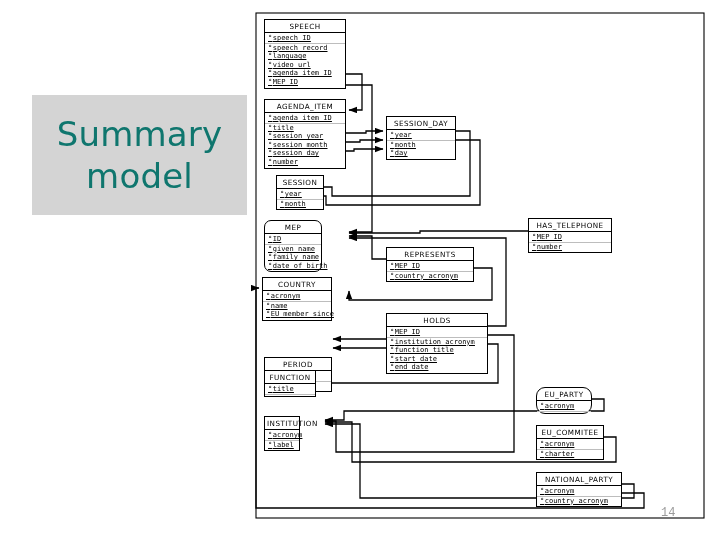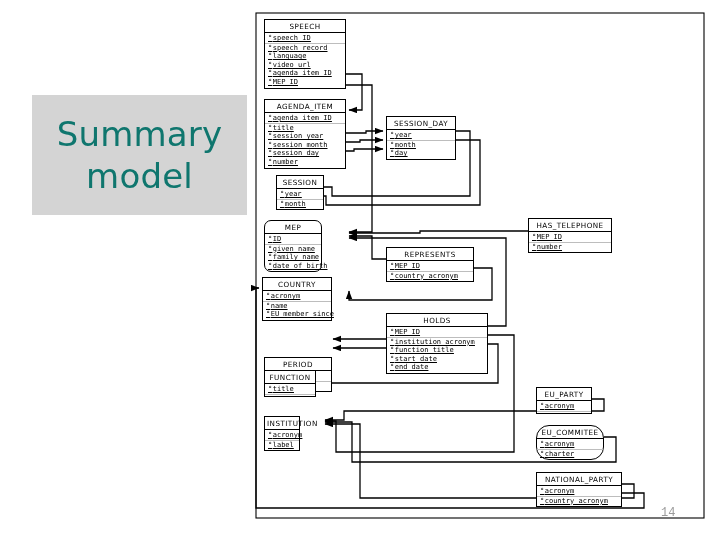--- a/index.html
+++ b/index.html
@@ -209,27 +209,27 @@
         <div class="attr pk sep"><span class="bul">°</span><span class="nm">title</span></div>
       </div>
     </div>
     <div class="entity" style="left: 264px; top: 416px; width: 36px;">
       <div class="ent-title">INSTITUTION</div>
       <div class="ent-body">
         <div class="attr pk sep"><span class="bul">°</span><span class="nm">acronym</span></div>
         <div class="attr"><span class="bul">°</span><span class="nm">label</span></div>
       </div>
     </div>
-    <div class="entity" style="left: 536px; top: 387px; width: 56px;">
+    <div class="entity" style="left: 536px; top: 387px; width: 56px; border-radius: 9px;">
       <div class="ent-title">EU_PARTY</div>
       <div class="ent-body">
         <div class="attr pk sep"><span class="bul">°</span><span class="nm">acronym</span></div>
       </div>
     </div>
-    <div class="entity" style="left: 536px; top: 425px; width: 68px; border-radius: 13px;">
+    <div class="entity" style="left: 536px; top: 425px; width: 68px;">
       <div class="ent-title">EU_COMMITEE</div>
       <div class="ent-body">
         <div class="attr pk sep"><span class="bul">°</span><span class="nm">acronym</span></div>
         <div class="attr"><span class="bul">°</span><span class="nm">charter</span></div>
       </div>
     </div>
     <div class="entity" style="left: 536px; top: 472px; width: 86px;">
       <div class="ent-title">NATIONAL_PARTY</div>
       <div class="ent-body">
         <div class="attr pk sep"><span class="bul">°</span><span class="nm">acronym</span></div>

